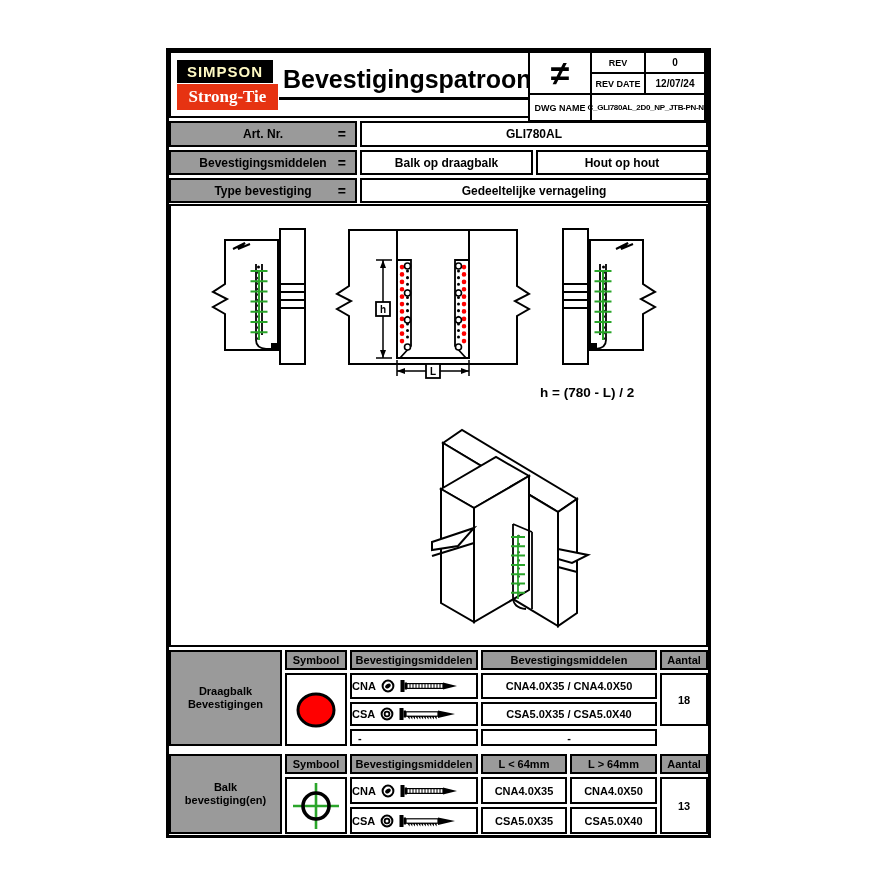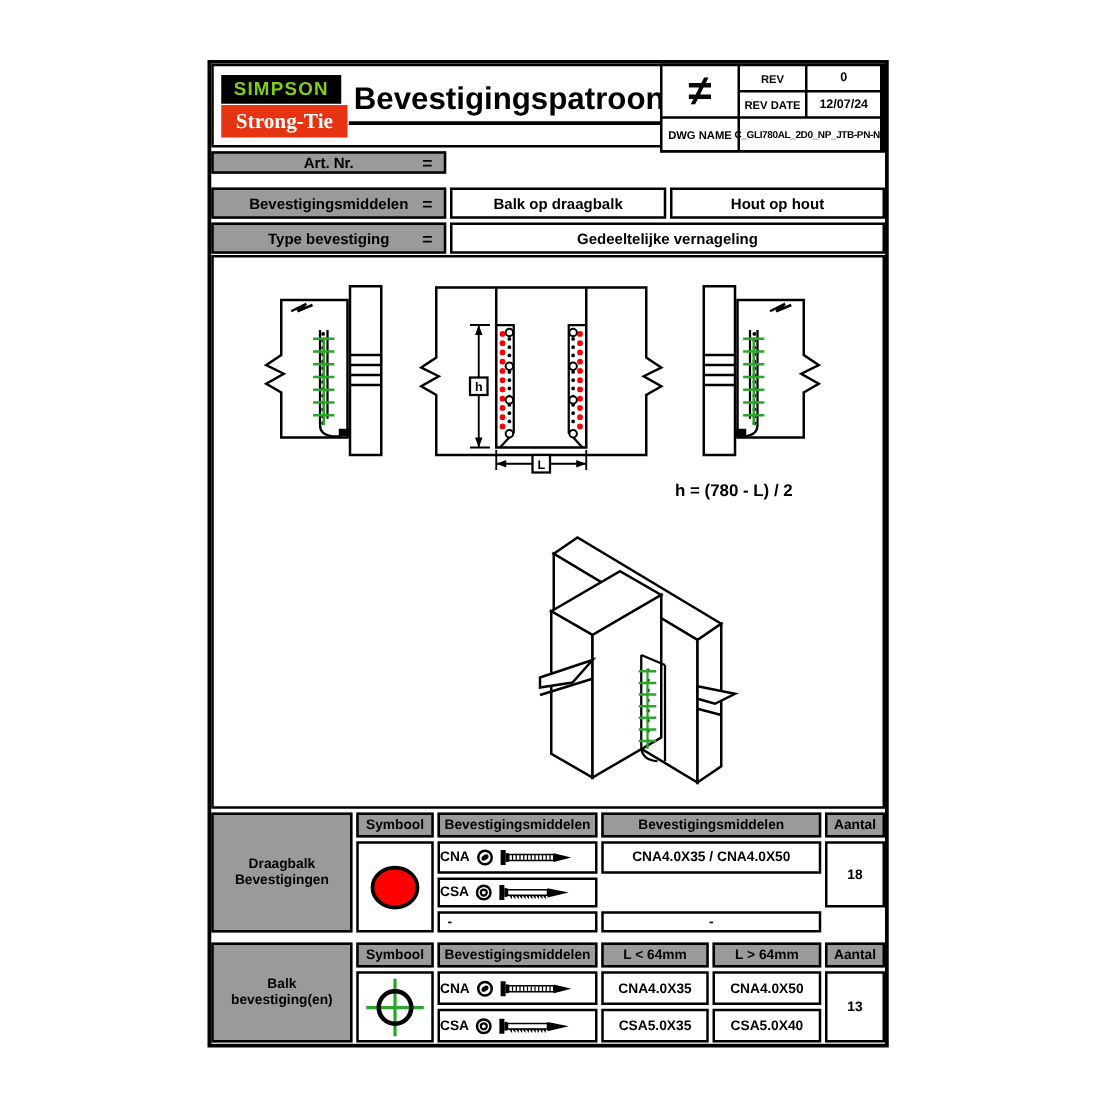--- a/index.html
+++ b/index.html
@@ -6,21 +6,21 @@
   .page{position:relative;width:880px;height:880px;background:#fff;overflow:hidden;
         font-family:"Liberation Sans",sans-serif;color:#000;}
   .sheet{position:absolute;left:166px;top:48px;width:545px;height:790px;
          border:3px solid #000;box-sizing:border-box;background:#fff;}
   .abs{position:absolute;box-sizing:border-box;}
   .cell{border:2px solid #000;background:#fff;display:flex;align-items:center;justify-content:center;
         font-weight:bold;box-sizing:border-box;}
   .gray{background:#9a9a9a;}
   
   .hdr{left:0;top:0;width:539px;height:67px;border:2px solid #000;background:#fff;}
-  .logo-black{position:absolute;left:6px;top:7px;width:96px;height:23px;background:#000;color:#84cc16;
+  .logo-black{position:absolute;left:6px;top:7px;width:96px;height:23px;background:#000;color:#fef9c3;
               font-weight:bold;font-size:15px;letter-spacing:1px;display:flex;align-items:center;justify-content:center;}
   .logo-red{position:absolute;left:6px;top:31px;width:101px;height:26px;background:#e63312;color:#ffffff;
             font-family:"Liberation Serif",serif;font-weight:bold;font-size:17px;
             display:flex;align-items:center;justify-content:center;}
   .title{position:absolute;left:108px;top:12px;width:255px;text-align:center;}
   .title span{display:inline-block;font-size:25px;font-weight:bold;border-bottom:3px solid #000;padding:0 4px 3px 4px;}
   .revblock{position:absolute;right:-2px;top:-2px;width:176px;height:67px;background:#000;display:grid;
             grid-template-columns:60px 52px 58px;grid-template-rows:19px 19px 25px;gap:2px;border:2px solid #000;}
   .revblock>div{background:#fff;display:flex;align-items:center;justify-content:center;font-weight:bold;}
   .projsym{grid-row:1/3;grid-column:1;font-size:34px;font-weight:bold;line-height:1;}
@@ -65,20 +65,21 @@
         <div class="rlab">DWG NAME</div>
         <div class="dwgval">C_GLI780AL_2D0_NP_JTB-PN-NL</div>
       </div>
     </div>
 
     <div class="abs inforow" style="top:70px;grid-template-columns:188px 348px;">
       <div class="cell gray ir-label">
         <span>Art. Nr.</span>
           <span class="eq">=</span>
       </div>
+      <div class="cell ir-val" style="height:26px">GLI780AL</div>
     </div>
 
     <div class="abs inforow" style="top:99px;grid-template-columns:188px 173px 172px;">
       <div class="cell gray ir-label">
         <span>Bevestigingsmiddelen</span>
           <span class="eq">=</span>
       </div>
       <div class="cell ir-val">Balk op draagbalk</div>
       <div class="cell ir-val" style="height:25px">Hout op hout</div>
     </div>
@@ -219,20 +220,21 @@
           <circle cx="7" cy="7" r="2.4" fill="none" stroke="#000" stroke-width="1.8"></circle>
         </svg>
         <svg width="58" height="14" viewBox="0 0 58 14">
           <rect x="0.5" y="1" width="4" height="12" fill="#000"></rect>
             <rect x="4.5" y="3.5" width="2.5" height="7" fill="#000"></rect>
           <rect x="7" y="4.8" width="32" height="4.4" fill="#fff" stroke="#000" stroke-width="1.2"></rect>
           <path d="M8,9 l2.6,3.4 l0.1,-3.4 l2.6,3.4 l0.1,-3.4 l2.6,3.4 l0.1,-3.4 l2.6,3.4 l0.1,-3.4 l2.6,3.4 l0.1,-3.4 l2.6,3.4 l0.1,-3.4 l2.6,3.4 l0.1,-3.4 l2.6,3.4 l0.1,-3.4 l2.6,3.4 l0.1,-3.4 l2.6,3.4 l0.1,-3.4 l2.6,3.4 l0.1,-3.4" fill="#000"></path>
           <polygon points="39,3.5 56,7 39,11" fill="#000"></polygon>
         </svg>
       </div>
+      <div class="cell" style="grid-area:3/4/4/5">CSA5.0X35 / CSA5.0X40</div>
 
       <div class="cell dashcell" style="grid-area:4/3/5/4">-</div>
       <div class="cell" style="grid-area:4/4/5/5">-</div>
 
       <div class="cell aantal-val" style="grid-area:2/5/4/6">18</div>
     </div>
 
     <div class="abs ftable t2">
       <div class="cell gray lblcell" style="grid-area:1/1/4/2">
         <span>Balk</span>

